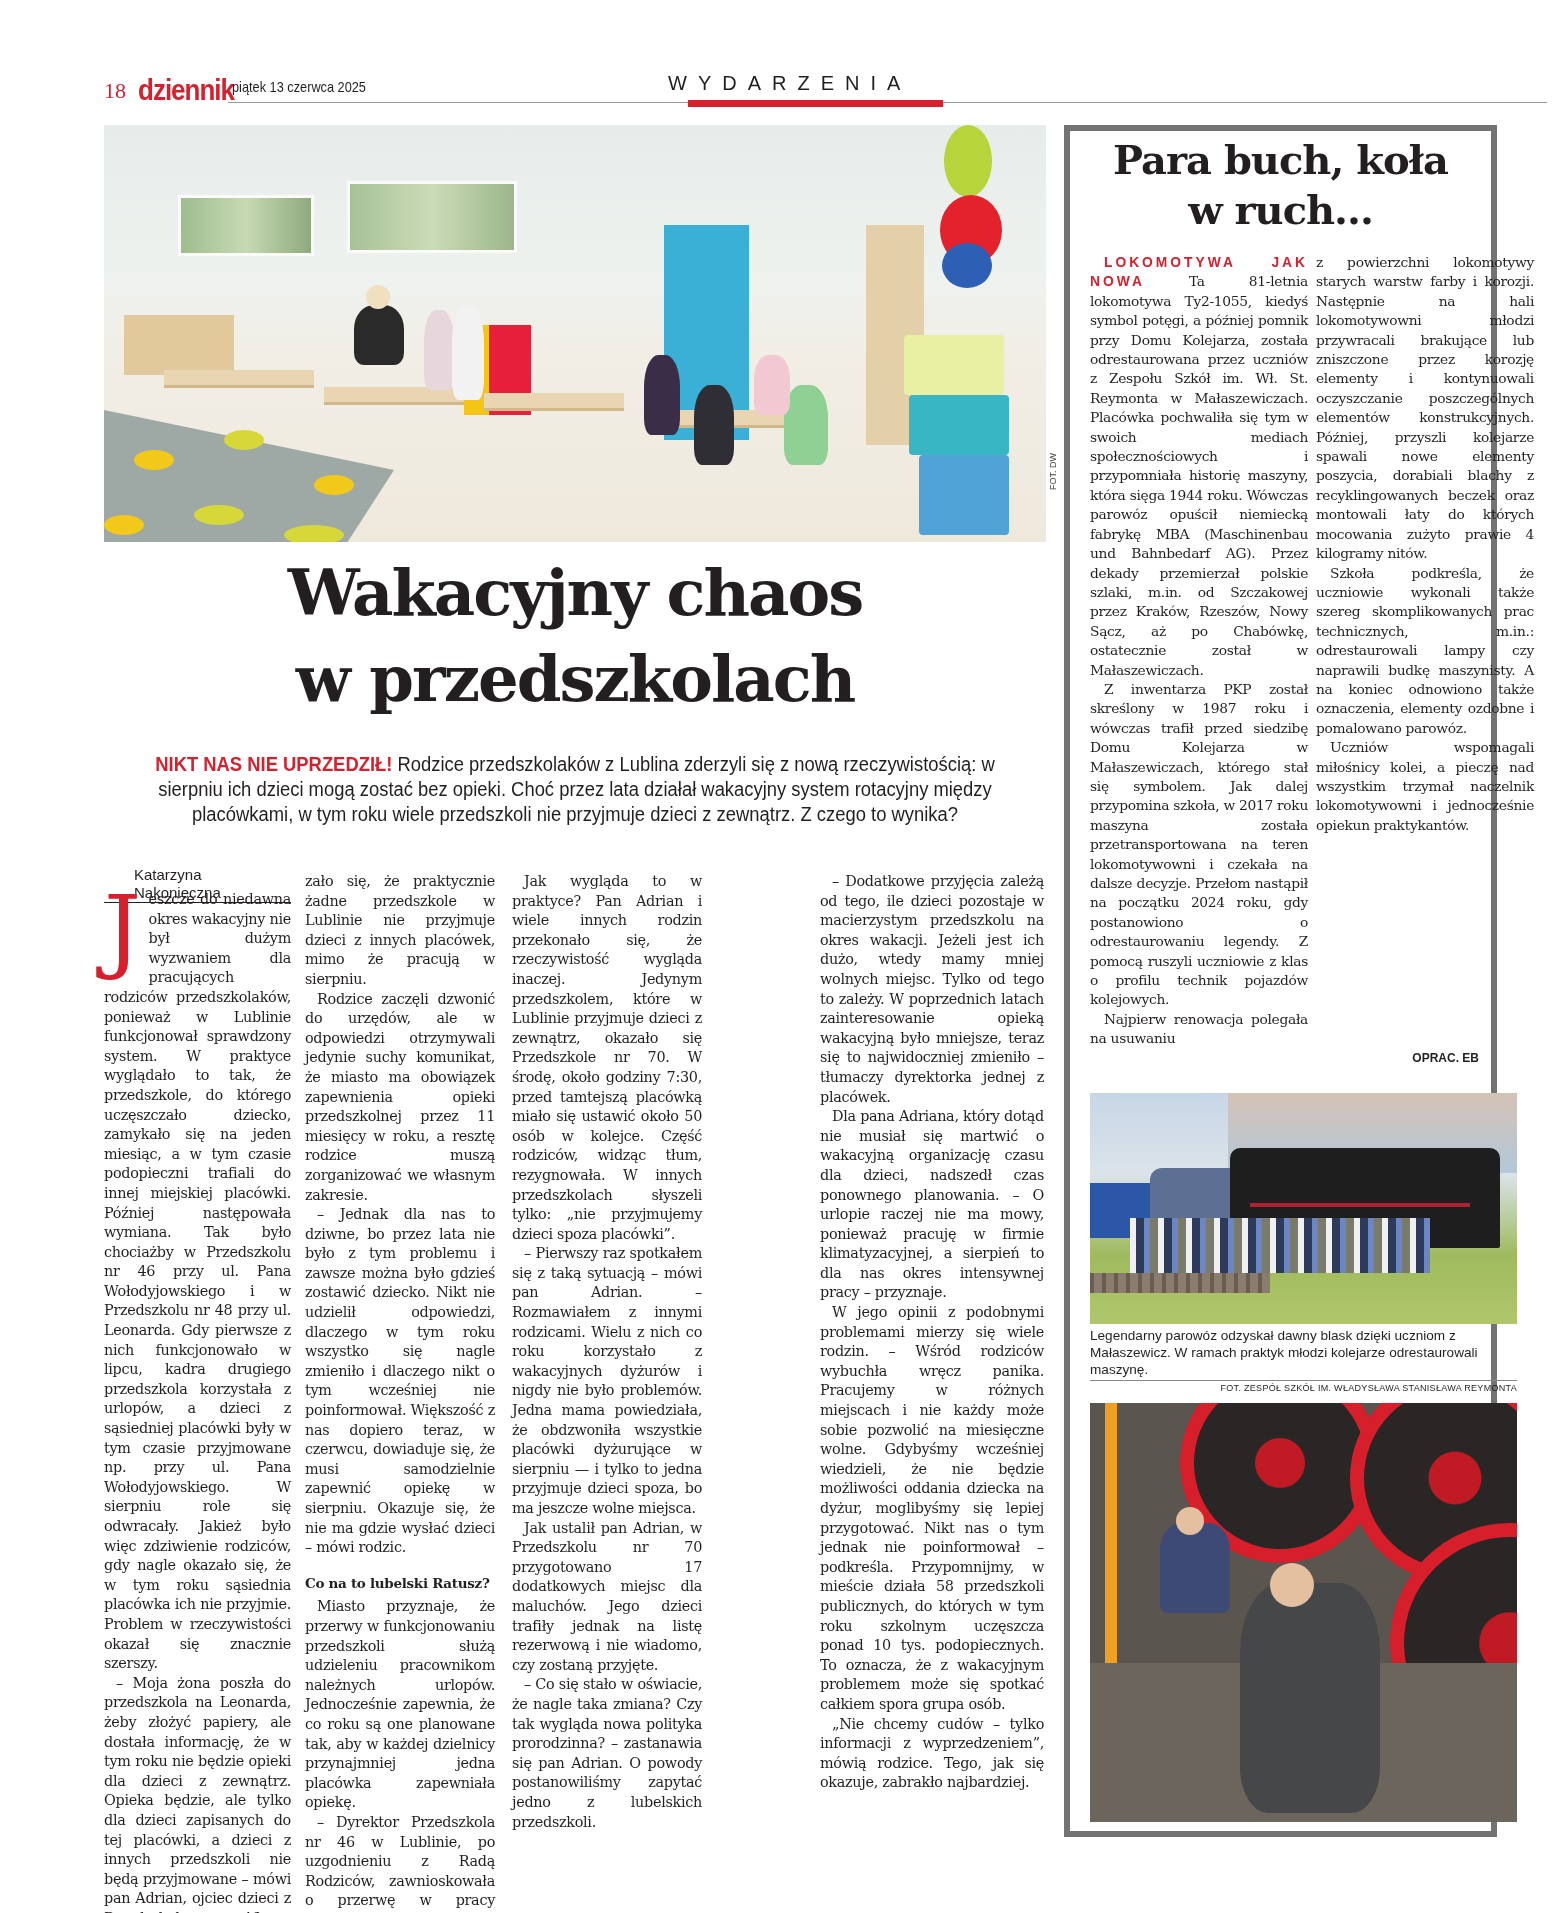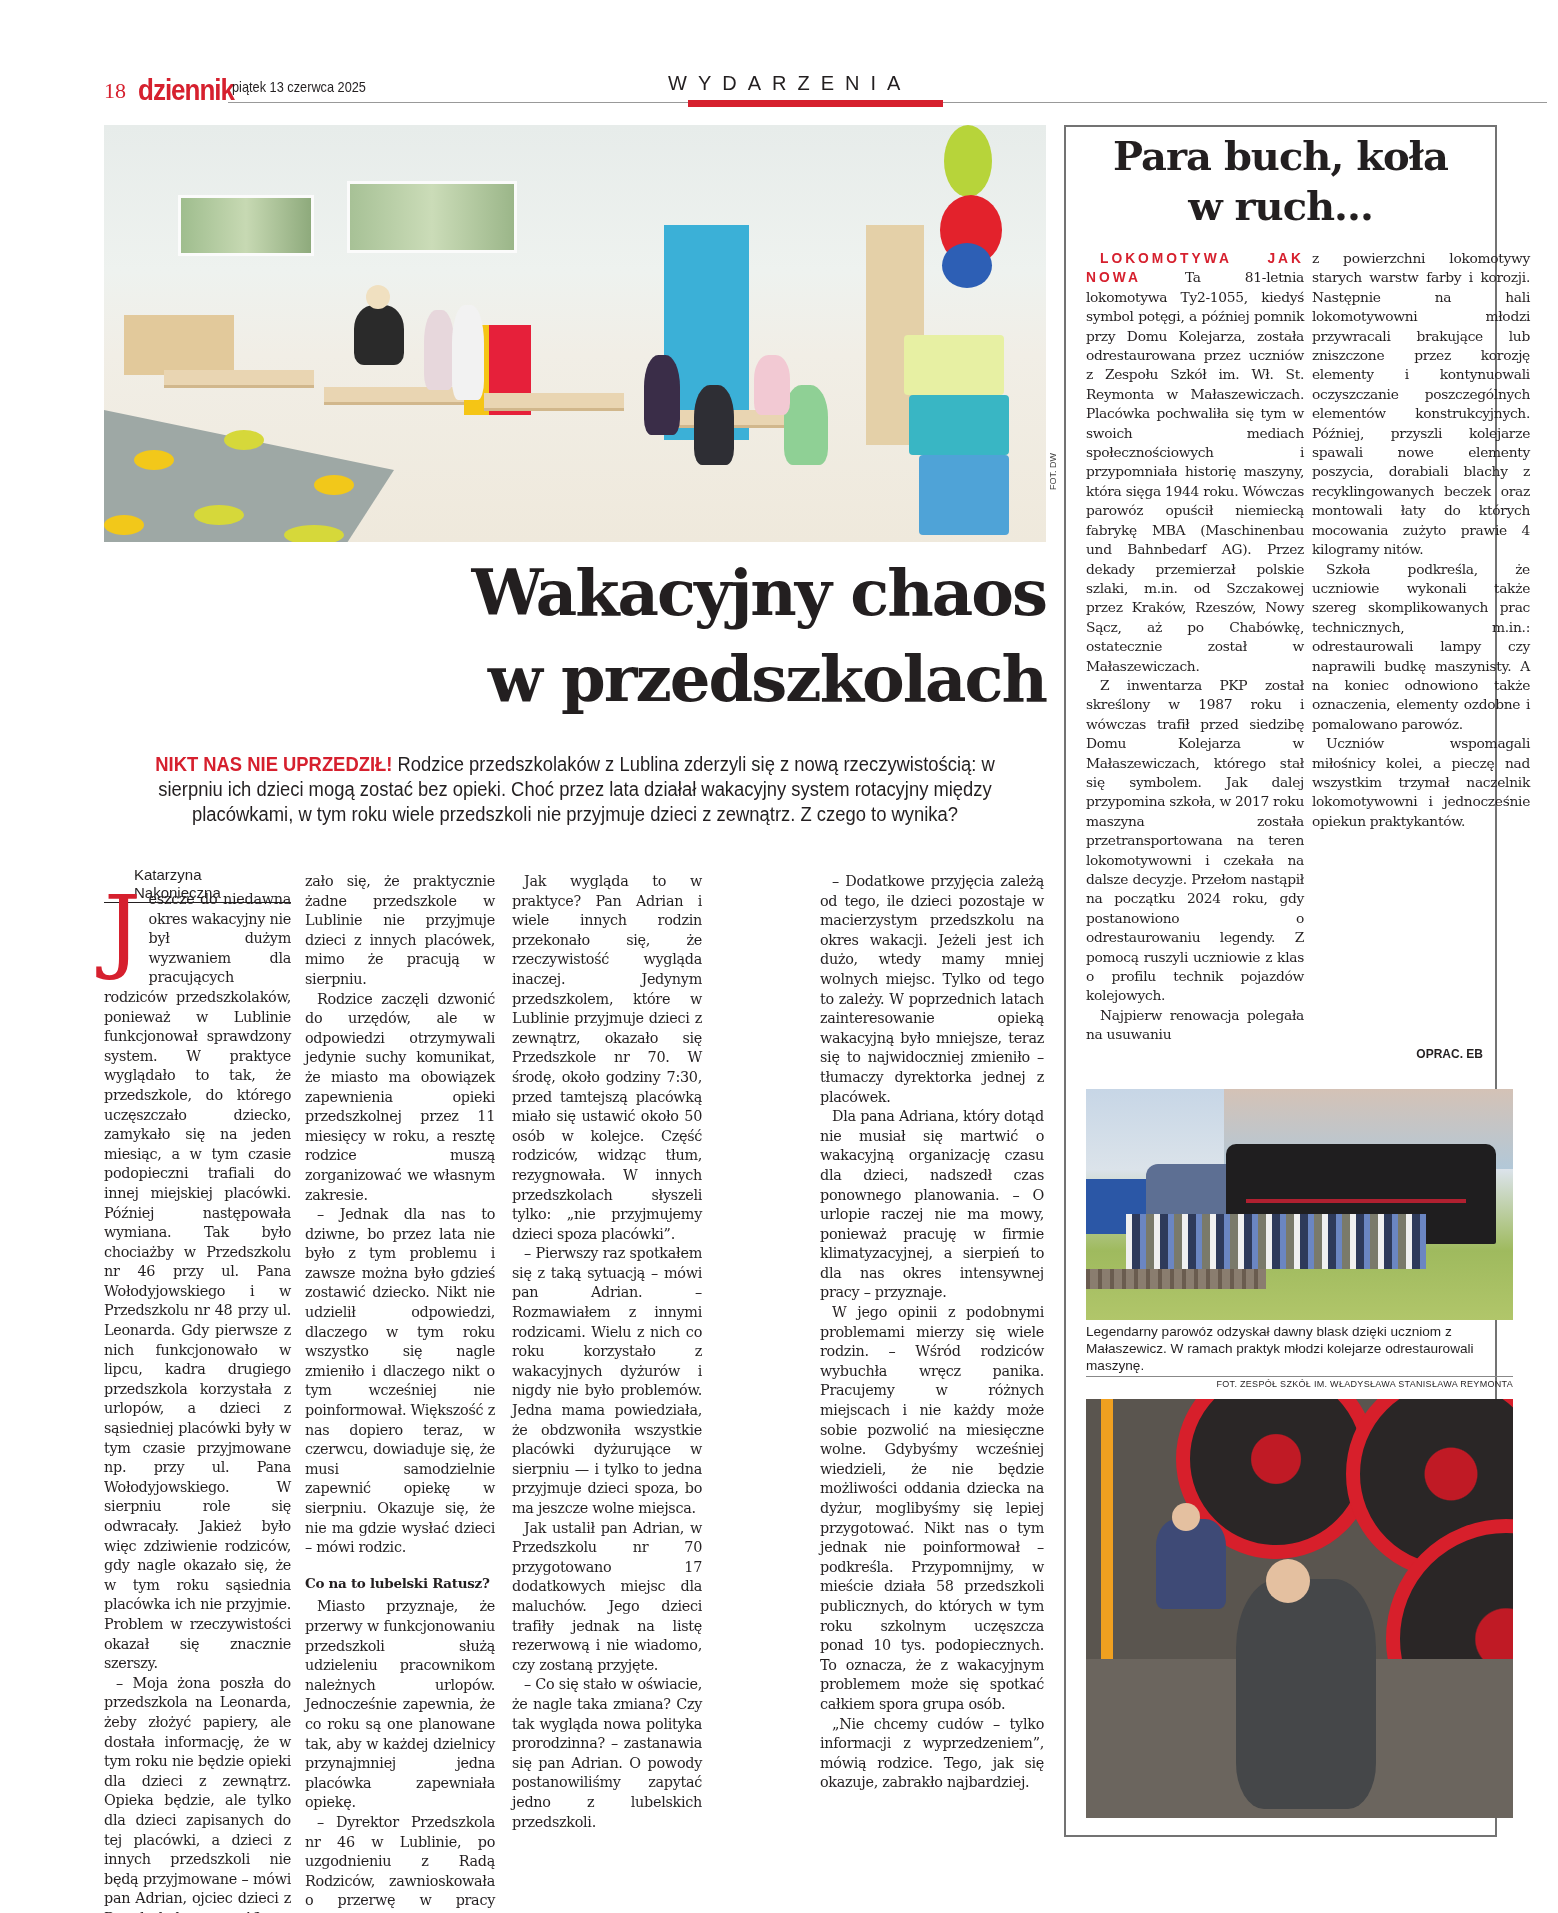--- a/index.html
+++ b/index.html
@@ -23,32 +23,32 @@
 .photo-main .cab{position:absolute;background:#e2c99b}
 .photo-main .red{position:absolute;background:#e6203a}
 .photo-main .yel{position:absolute;background:#f5c515}
 .photo-main .poster{position:absolute;background:#3bb0d7}
 .photo-main .balloon{position:absolute;border-radius:50%}
 .photo-main .kid{position:absolute;border-radius:40% 40% 20% 20%}
 .photo-main .head{position:absolute;border-radius:50%;background:#e9c9a8}
 .photo-main .bin{position:absolute;border-radius:4px}
 .fot-dw{position:absolute;left:1048px;top:490px;font-family:"Liberation Sans",sans-serif;font-size:9px;color:#444;transform:rotate(-90deg);transform-origin:left top;white-space:nowrap}
 
-.headline{position:absolute;left:104px;top:550px;width:942px;text-align:right;font-family:"DejaVu Serif",serif;font-weight:bold;font-size:64px;line-height:86px;color:#231f20;letter-spacing:-2px}
+.headline{position:absolute;left:104px;top:550px;width:942px;text-align:center;font-family:"DejaVu Serif",serif;font-weight:bold;font-size:64px;line-height:86px;color:#231f20;letter-spacing:-2px}
 .lead{position:absolute;left:104px;top:752px;width:942px;text-align:center;font-family:"Liberation Sans",sans-serif;font-size:20px;line-height:25px;color:#231f20;transform:scaleX(0.92);transform-origin:center}
 .lead .kicker{color:#d6202e;font-weight:bold}
 
 .col{position:absolute;top:872px;width:224px;font-family:"DejaVu Serif",serif;font-size:14.4px;line-height:19.6px;text-align:justify;color:#231f20;letter-spacing:-0.3px}
 .col p{text-indent:12px}
 .col p.first{text-indent:0}
 .col h4{font-family:"DejaVu Serif",serif;font-weight:bold;font-size:13.5px;margin:16px 0 4px 0;text-indent:0}
 .byline{position:absolute;left:104px;top:866px;width:187px;border-bottom:1px solid #231f20;font-family:"Liberation Sans",sans-serif;font-size:15px;padding-left:30px;line-height:18px}
 .dropcap{float:left;font-family:"DejaVu Serif",serif;color:#d6202e;font-size:92px;line-height:76px;margin:2px 8px 0 0;height:78px}
 
-.side{position:absolute;left:1064px;top:125px;width:433px;height:1712px;border:2px solid #737373;background:#fff}
+.side{position:absolute;left:1064px;top:125px;width:433px;height:1712px;border:6px solid #737373;background:#fff}
 .side .title{position:absolute;left:0;right:0;top:4px;text-align:center;font-family:"DejaVu Serif",serif;font-weight:bold;font-size:40px;line-height:50px;letter-spacing:-1px}
 .scol{position:absolute;top:122px;width:218px;font-family:"DejaVu Serif",serif;font-size:13.8px;line-height:19.4px;text-align:justify;color:#231f20;letter-spacing:-0.3px}
 .scol p{text-indent:14px}
 .scol p.first{text-indent:14px}
 .scol .kicker{color:#d6202e;font-family:"Liberation Sans",sans-serif;font-weight:bold;letter-spacing:3px}
 .opr{position:absolute;right:12px;top:920px;font-family:"Liberation Sans",sans-serif;font-weight:bold;font-size:12px}
 .photo-loco{position:absolute;left:20px;top:962px;width:427px;height:231px;overflow:hidden;background:linear-gradient(180deg,#c7d6e6 0%,#dbe3ea 35%,#9fba5e 70%,#b1c66a 100%)}
 .photo-loco .bldg{position:absolute;left:138px;top:0;width:289px;height:80px;background:linear-gradient(180deg,#d4c2b6,#b2c8d8)}
 .photo-loco .loco{position:absolute;left:140px;top:55px;width:270px;height:100px;background:#1f1e1f;border-radius:10px 10px 2px 2px}
 .photo-loco .stripe{position:absolute;left:160px;top:110px;width:220px;height:4px;background:#b02030}

